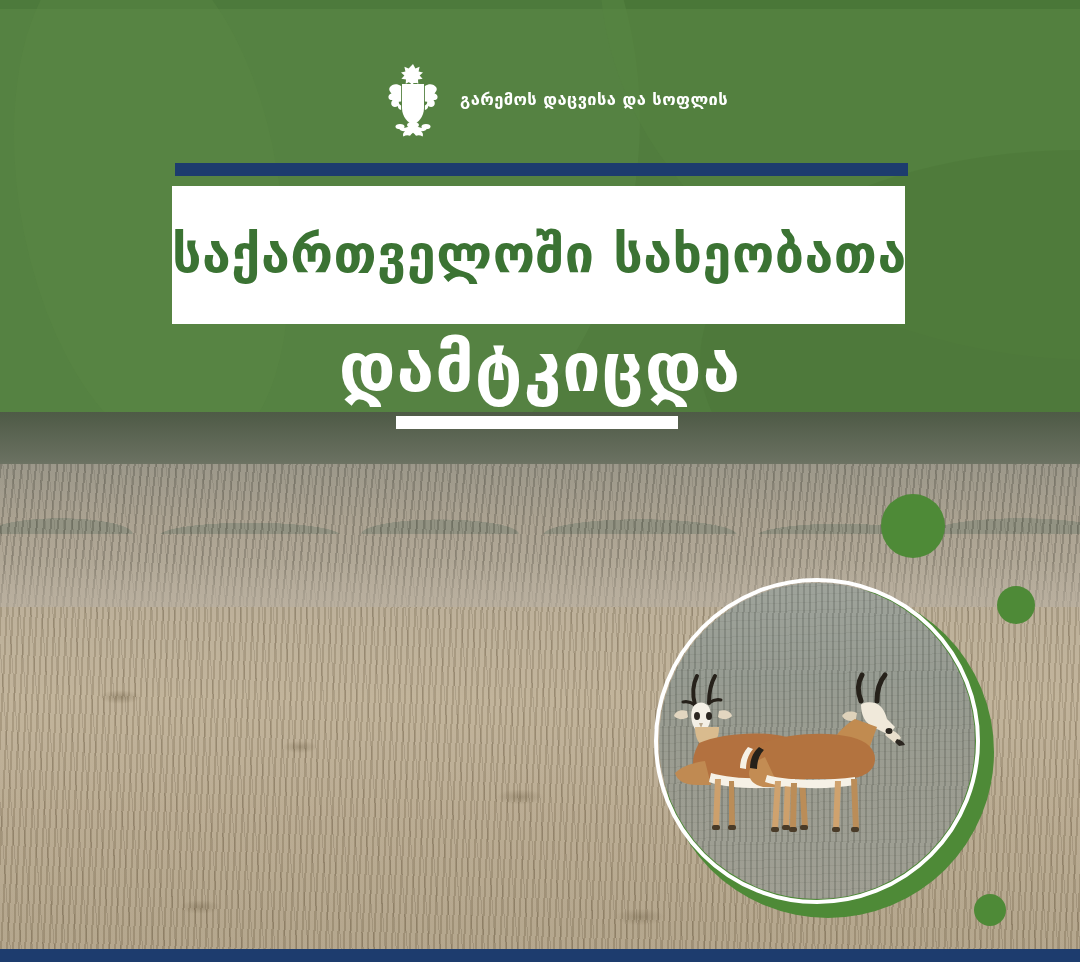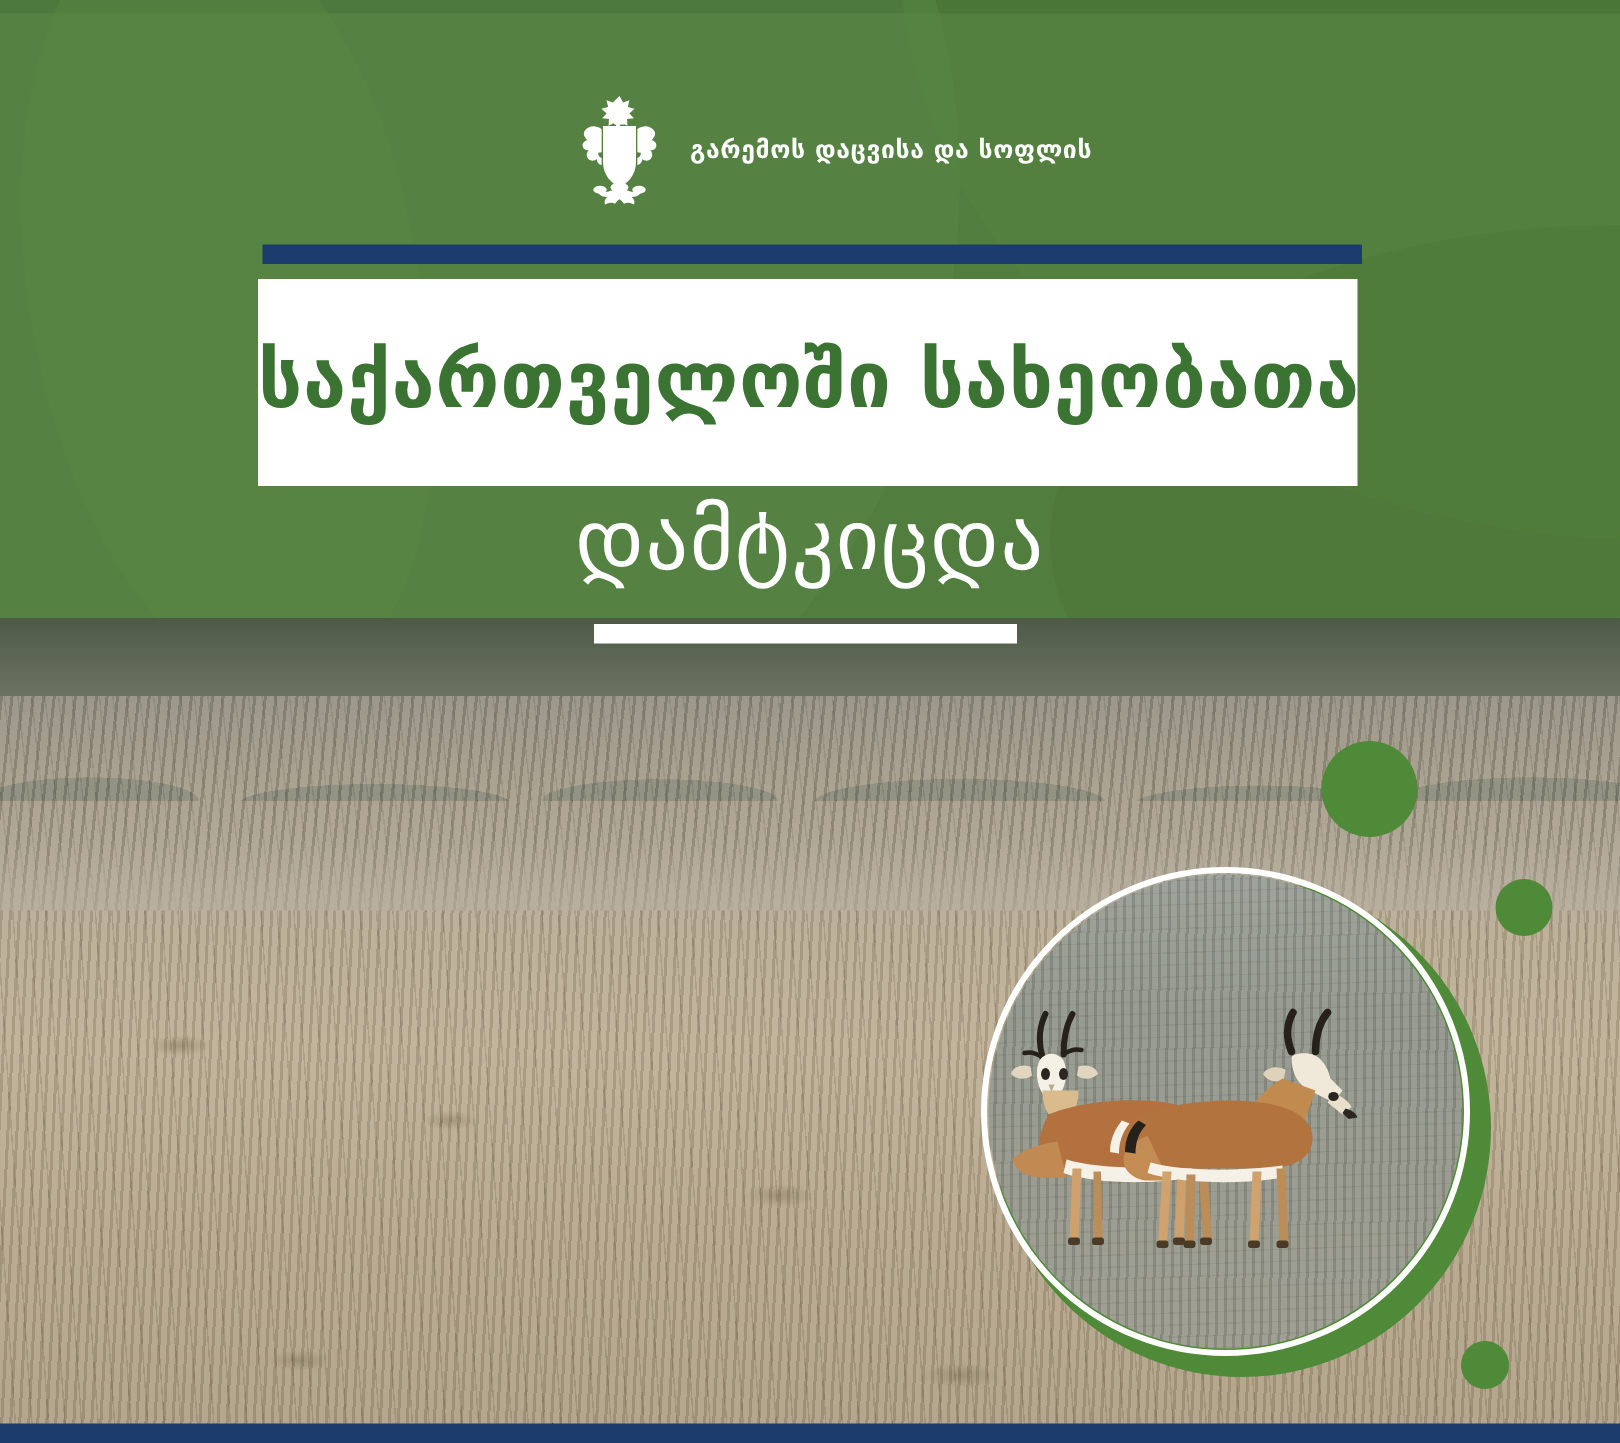--- a/index.html
+++ b/index.html
@@ -83,21 +83,21 @@
     font-size:52px;
     font-weight:bold;
     line-height:1.03;
     letter-spacing:.5px;
     white-space:nowrap;
   }
   .title-sub{
     position:absolute;left:0;top:332px;width:1080px;
     text-align:center;
     color:#ffffff;
-    font-size:56px;font-weight:normal;letter-spacing:1px;
+    font-size:68px;font-weight:bold;letter-spacing:1px;
     line-height:1.05;
     z-index:6;
   }
   .underline{
     position:absolute;left:396px;top:416px;width:282px;height:13px;
     background:#ffffff;
     z-index:7;
   }
 
   

